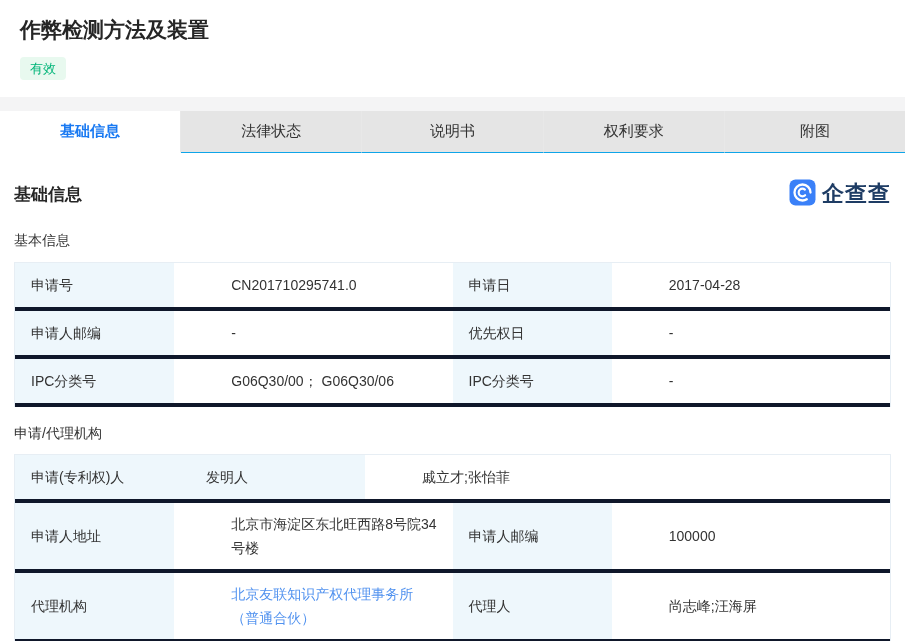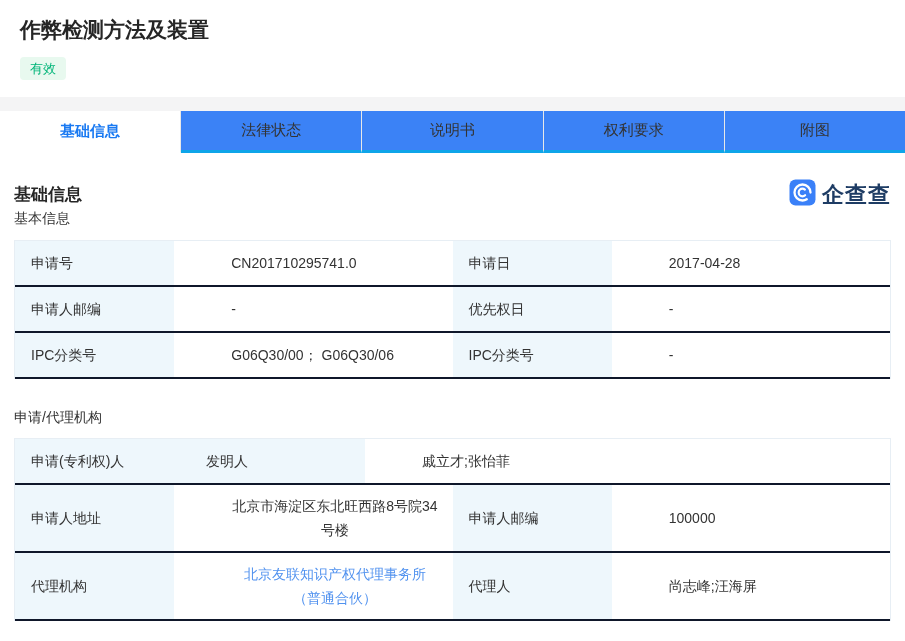--- a/index.html
+++ b/index.html
@@ -7,41 +7,41 @@
               font-family:"Liberation Sans","DejaVu Sans",sans-serif; color:#333; }
   
   .header { padding:16px 20px 0; height:97px; }
   .page-title { font-size:21px; font-weight:700; color:#262626; line-height:28px; }
   .badge { display:inline-block; margin-top:13px; padding:3px 10px; font-size:13px;
            color:#00b578; background:#e8f9ef; border-radius:4px; line-height:17px; }
   
   .band { height:14px; background:#f4f4f5; }
   .tabs { display:flex; height:42px; }
   .tab { flex:1; display:flex; align-items:center; justify-content:center;
-         font-size:15px; color:#333; background:#3b82f6; cursor:pointer;
-         border-bottom:3px solid #0ea5e9; border-right:1px solid #e8e8e8; }
+         font-size:15px; color:#333; background:#e5e5e5; cursor:pointer;
+         border-bottom:1px solid #0ea5e9; border-right:1px solid #e8e8e8; }
   .tab:last-child { border-right:none; }
   .tab.active { background:#fff; color:#1a7af2; font-weight:700; border-bottom:1px solid #fff; }
   
   .content { padding:0 14px; }
   .section-head { margin-top:26px; display:flex; align-items:center; justify-content:space-between; }
   .section-title { font-size:17px; font-weight:700; color:#262626; }
-  .brand { display:flex; align-items:center; gap:6px; }
+  .brand { display:flex; align-items:flex-start; gap:6px; }
   .brand-text { font-size:22px; font-weight:700; color:#1e3c64; letter-spacing:1px; }
-  .sub-label { font-size:14px; color:#333; }
+  .sub-label { margin-top:22px; font-size:14px; color:#333; }
   
   .kv-table { margin-top:12px; border:1px solid #e7eef4; border-bottom:none; }
-  .trow { display:flex; border-bottom:2px solid #0f172a;text-align:center; }
+  .trow { display:flex; border-bottom:4px solid #0f172a; }
   .cell { min-height:44px; display:flex; align-items:center; padding:9px 14px 9px 16px;
           font-size:14px; line-height:24px; }
   .cell.label { width:20%; background:#eef7fc; color:#333; }
   .cell.value, .cell.link { width:30%; background:#fff;margin-left:41px; }
   .cell.link a { color:#5192ef; text-decoration:none; cursor:pointer; }
   .t2 { margin-top:11px; }
-  .sub2 { margin-top:30px; }
+  .sub2 { margin-top:18px; }
 </style>
 </head>
 <body>
 
 <div class="header">
   <div class="page-title">作弊检测方法及装置</div>
   <span class="badge">有效</span>
 </div>
 
 <div class="band"></div>

